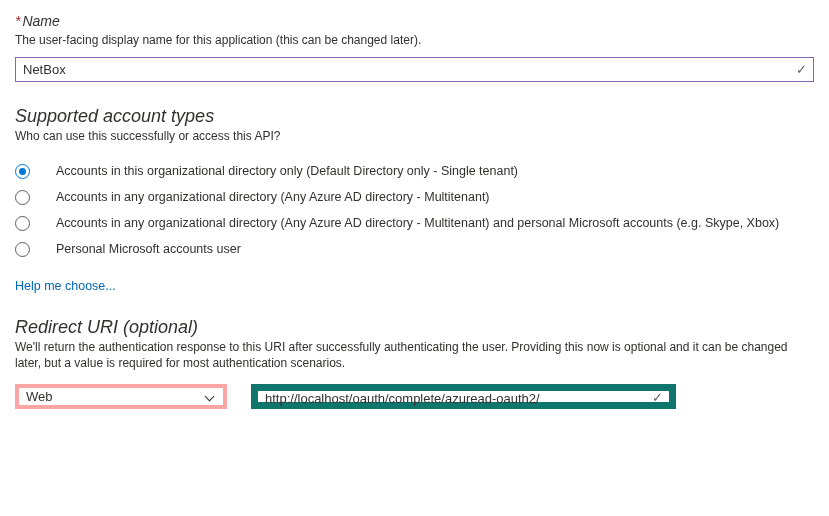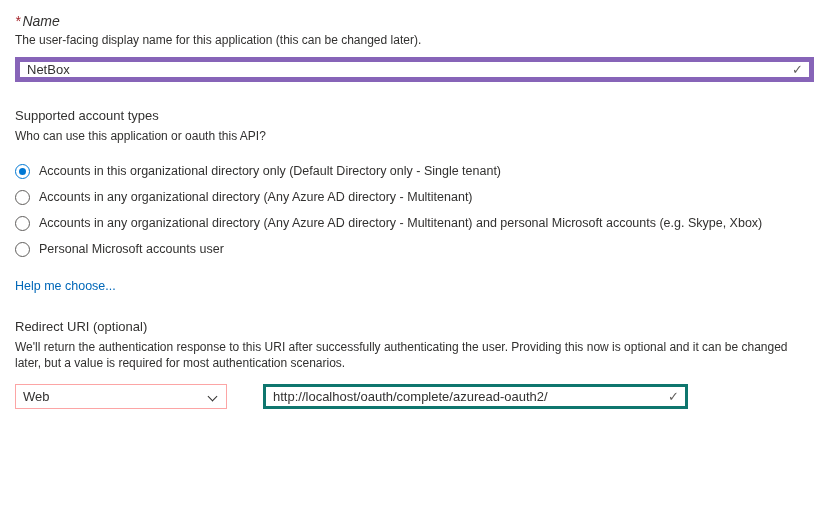--- a/index.html
+++ b/index.html
@@ -35,30 +35,31 @@
     color: #a4262c;
     margin-right: 2px;
   }
   .helper {
     font-size: 12px;
     color: #323130;
     line-height: 16px;
     margin-top: 2px;
   }
   .section-title {
-    font-size: 13px;
+    font-size: 18px;
     color: #323130;
     line-height: 20px;
+    font-style: italic;
   }
 
   
   .textbox {
     box-sizing: border-box;
     height: 25px;
-    border: 5px solid #7f1d1d;
+    border: 1px solid #7f1d1d;
     background: #ffffff;
     display: flex;
     align-items: center;
     padding: 0 6px 0 7px;
     margin-top: 9px;
   }
   .textbox.focused {
     border-color: #8764b8;
   }
   .textbox input {
@@ -106,21 +107,21 @@
     left: 3px;
     top: 3px;
     width: 7px;
     height: 7px;
     border-radius: 50%;
     background: #0078d4;
   }
   .radio-label {
     font-size: 12.5px;
     color: #323130;
-    margin-left: 9px;
+    margin-left: 26px;
     line-height: 16px;
     white-space: nowrap;
   }
 
   .link {
     color: #0067b8;
     font-size: 12.5px;
     text-decoration: none;
     cursor: pointer;
   }
@@ -128,21 +129,21 @@
   
   .bottom-row {
     display: flex;
     align-items: flex-start;
     margin-top: 13px;
   }
   .select-box {
     box-sizing: border-box;
     width: 212px;
     height: 25px;
-    border: 1px solid #fca5a5;
+    border: 4px solid #fca5a5;
     background: #ffffff;
     display: flex;
     align-items: center;
     justify-content: space-between;
     padding: 0 8px 0 7px;
     font-size: 13px;
     color: #323130;
   }
   .chev {
     width: 10px;
@@ -158,26 +159,26 @@
     width: 6px;
     height: 6px;
     border-right: 1.3px solid #323130;
     border-bottom: 1.3px solid #323130;
     transform: rotate(45deg);
   }
   .uri-box {
     box-sizing: border-box;
     width: 425px;
     height: 25px;
-    border: 3px solid #0f766e;
-    background: #ffffff;
-    display: flex;
-    align-items: center;
+    border: 7px solid #0f766e;
+    background: #ffffff;
+    display: flex;
+    align-items: flex-start;
     padding: 0 6px 0 7px;
-    margin-left: 36px;
+    margin-left: 24px;
   }
   .uri-box input {
     border: none;
     outline: none;
     flex: 1 1 auto;
     font-family: "Liberation Sans", sans-serif;
     font-size: 13px;
     color: #323130;
     background: transparent;
     padding: 0;
@@ -198,21 +199,21 @@
 
   <div class="textbox focused" id="name-field-wrap">
     <input type="text" value="NetBox" style="">
     <span class="check-glyph">✓</span>
   </div>
 
   <div class="spacer-24"></div>
 
   <div class="section-title">Supported account types</div>
 
-  <div class="helper">Who can use this application or oauth this API?</div>
+  <div class="helper">Who can use this successfully or access this API?</div>
 
   <div class="radio-group">
 
     <div class="radio-row">
       <span class="radio selected"></span>
       <span class="radio-label">Accounts in this organizational directory only (Default Directory only - Single tenant)</span>
     </div>
 
     <div class="radio-row">
       <span class="radio"></span>

